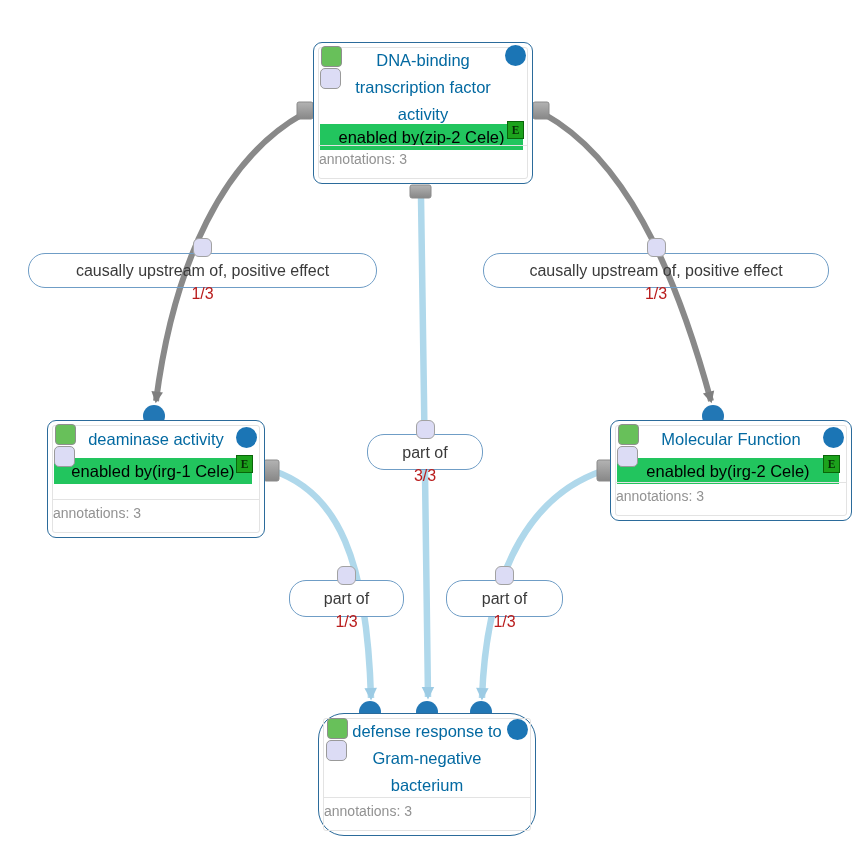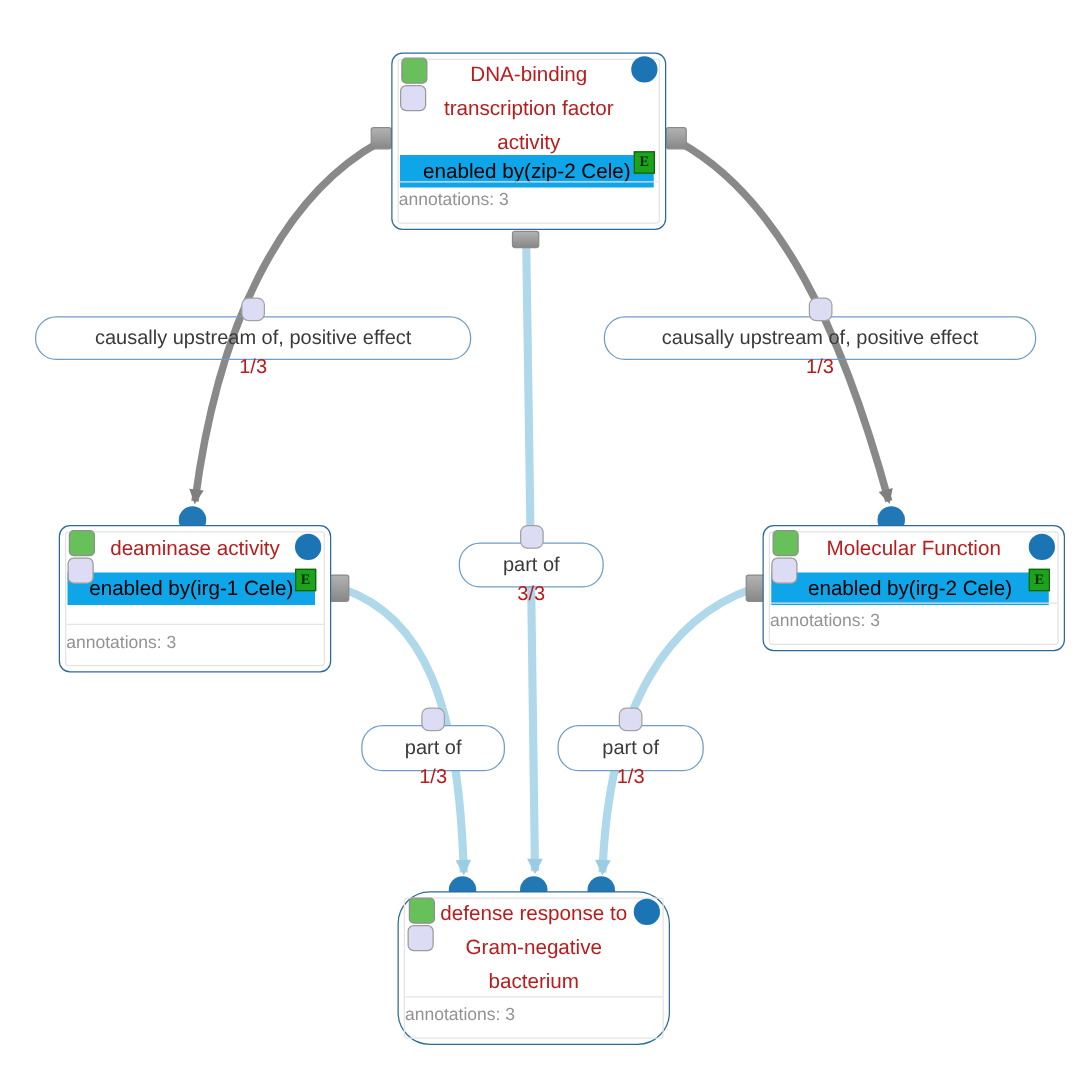--- a/index.html
+++ b/index.html
@@ -21,25 +21,25 @@
   }
   .badge-lav{
     position:absolute;left:6px;top:25px;width:19px;height:19px;border-radius:5px;
     background:#dcdcf5;border:1px solid #9a9a9a;z-index:4;
   }
   .badge-circle{
     position:absolute;right:6px;top:2px;width:21px;height:21px;border-radius:50%;
     background:#1b75b5;z-index:4;
   }
   .title{
-    position:absolute;left:0;right:0;top:4px;text-align:center;color:#b91c1c;
+    position:absolute;left:0;right:0;top:4px;text-align:center;color:#0369a1;
     font-size:16.5px;line-height:27px;z-index:3;
   }
   .gold-bar{
-    position:absolute;left:6px;right:9px;height:26px;background:#0ea5e9;color:#000;
+    position:absolute;left:6px;right:9px;height:26px;background:#22c55e;color:#000;
     font-size:16.5px;line-height:26px;text-align:center;z-index:3;white-space:nowrap;
   }
   .evidence{
     position:absolute;right:-1px;top:-3px;width:15px;height:16px;background:#1ca21c;
     border:1px solid #0a650a;color:#062d06;font-family:"Liberation Serif",serif;
     font-weight:bold;font-size:11.5px;line-height:16px;text-align:center;z-index:4;
   }
   .footer{
     position:absolute;left:5px;right:5px;bottom:16px;border-top:1px solid #e3e3e3;
     padding-top:5px;text-align:left;color:#929292;font-size:14px;z-index:3;

